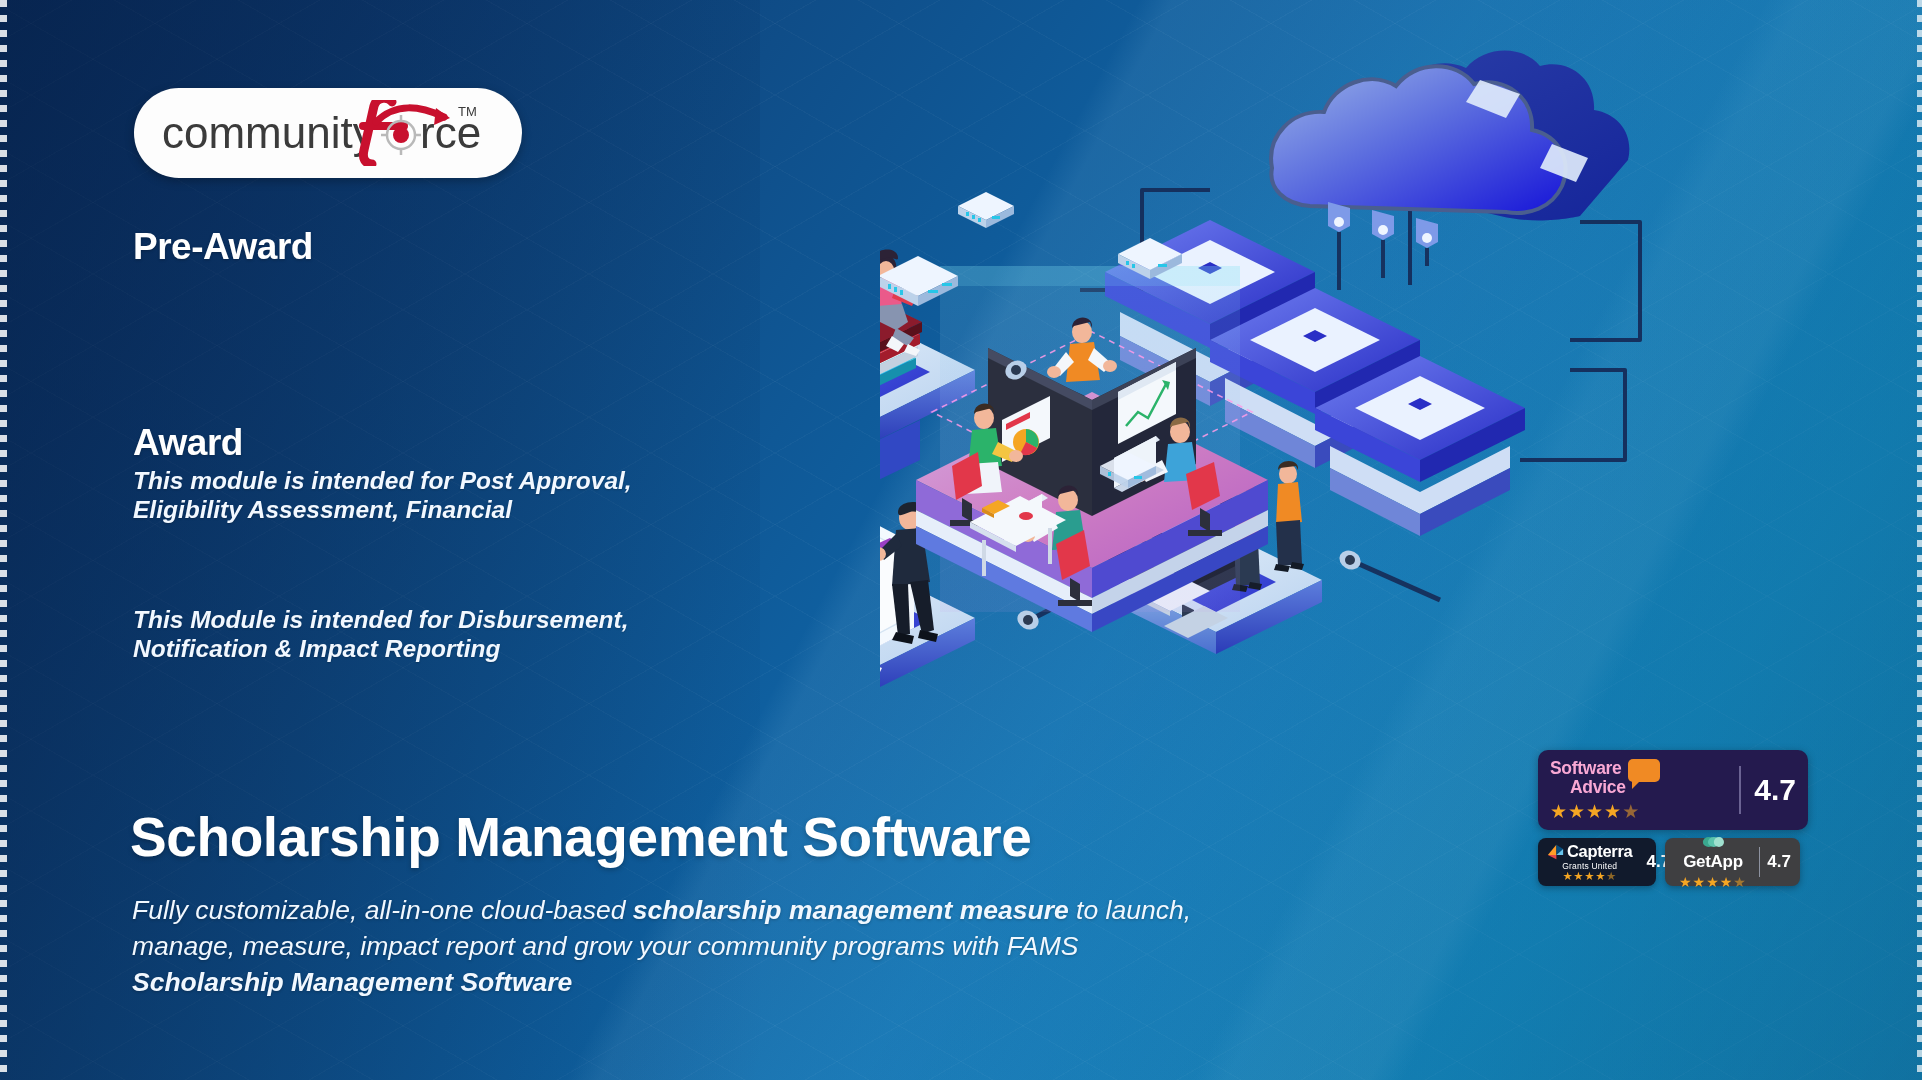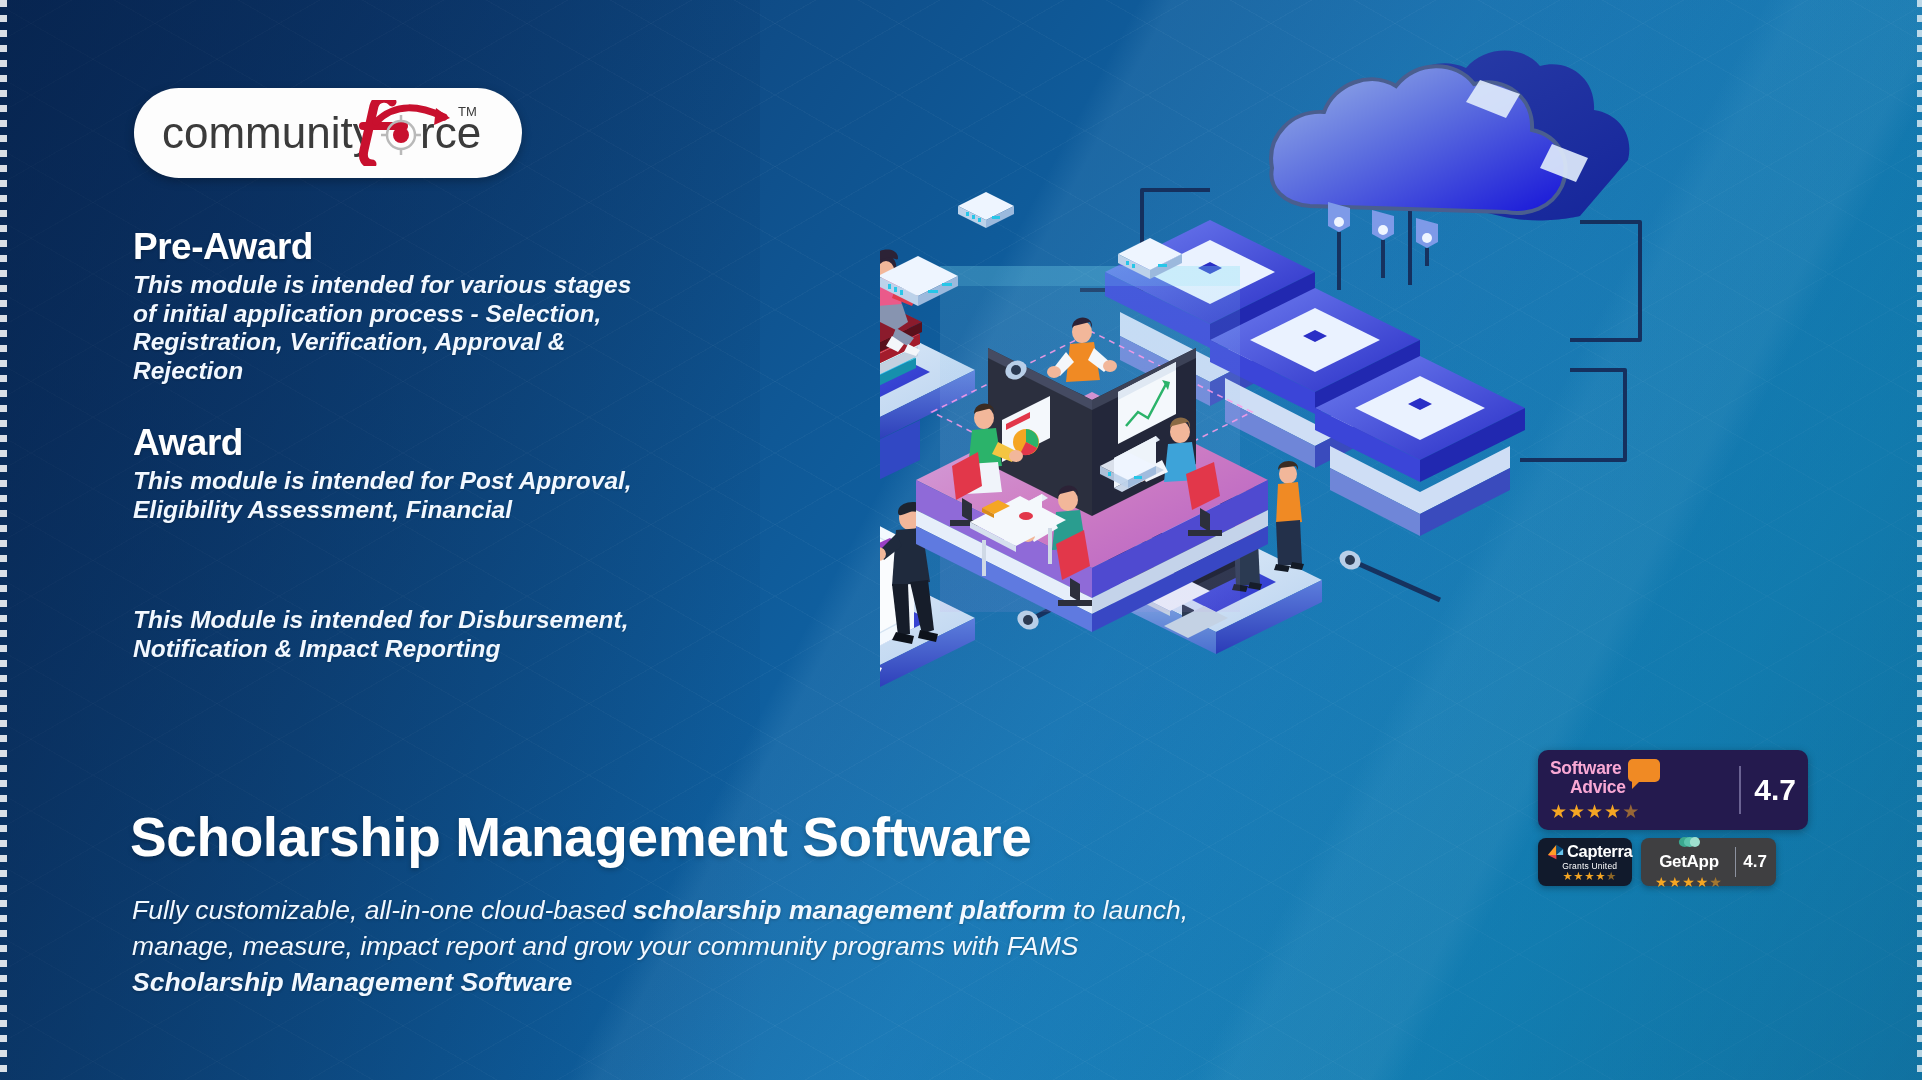--- a/index.html
+++ b/index.html
@@ -139,21 +139,21 @@
   .st-on { color:#f5a623; }
   .st-half { color:#f5a623; opacity:.55; }
   .sa-div { width:2px; height:48px; background:#6b6393; margin:0 13px 0 8px; }
   .sa-score { color:#fff; font-size:30px; font-weight:bold; }
 
   .badge-row { display:flex; gap:9px; margin-top:8px; }
   .badge-sm {
     height:48px; border-radius:8px; display:flex; align-items:center;
     padding:0 9px; box-shadow:0 2px 7px rgba(0,0,0,.3);
   }
-  .badge-cap { background:#111a2c; width:94px; }
+  .badge-cap { background:#111a2c; width:118px; }
   .badge-get { background:#3f3f41; width:135px; }
   .bsm-left{ flex:1; }
   .bsm-title{
     color:#fff; font-weight:bold; letter-spacing:-.3px;
     display:flex; align-items:center; gap:3px;
   }
   .cap-title{ font-size:16.5px; }
   .get-title{ font-size:17px;flex-direction:column; }
   .cap-sub{ color:#fff; font-size:8.5px; font-weight:normal; letter-spacing:.2px; text-align:center; }
   .bsm-stars{ font-size:11.5px; letter-spacing:.6px; line-height:1; text-align:center; }
@@ -604,35 +604,34 @@
         <path d="M223,35 L230,35"></path>
           <path d="M256,35 L263,35"></path>
       </g>
       <text x="262" y="48" font-family="'Liberation Sans', sans-serif" font-size="44" fill="#3b3b3b">rce</text>
       <text x="300" y="16" font-family="'Liberation Sans', sans-serif" font-size="13" fill="#3b3b3b">TM</text>
     </svg>
   </div>
 
   <div class="module" id="mod-pre">
     <h2>Pre-Award</h2>
-    <p>This module is intended for various stages of initial application process - Selection, Registration, Verification, Approval &amp; Rejection</p>
   </div>
 
   <div class="module" id="mod-award">
     <h2>Award</h2>
     <p>This module is intended for Post Approval, Eligibility Assessment, Financial</p>
   </div>
 
   <div class="module" id="mod-post">
     <p>This Module is intended for Disbursement, Notification &amp; Impact Reporting</p>
   </div>
 
   <h1 id="headline">Scholarship Management Software</h1>
   <p id="subcopy">
-    <span>Fully customizable, all-in-one cloud-based </span><b>scholarship management platform</b><span> to launch, manage, measure, impact report and grow your community programs with FAMS </span><b>Scholarship Management Software</b>
+    <span>Fully customizable, all-in-one cloud-based </span><b>scholarship management measure</b><span> to launch, manage, measure, impact report and grow your community programs with FAMS </span><b>Scholarship Management Software</b>
   </p>
 
   <div id="badges">
 
     <div class="badge-sa">
       <div class="sa-left">
         <div class="sa-name">
           <span>Software</span>
           <span class="l2">Advice</span>
           <span class="sa-bubble"></span>

